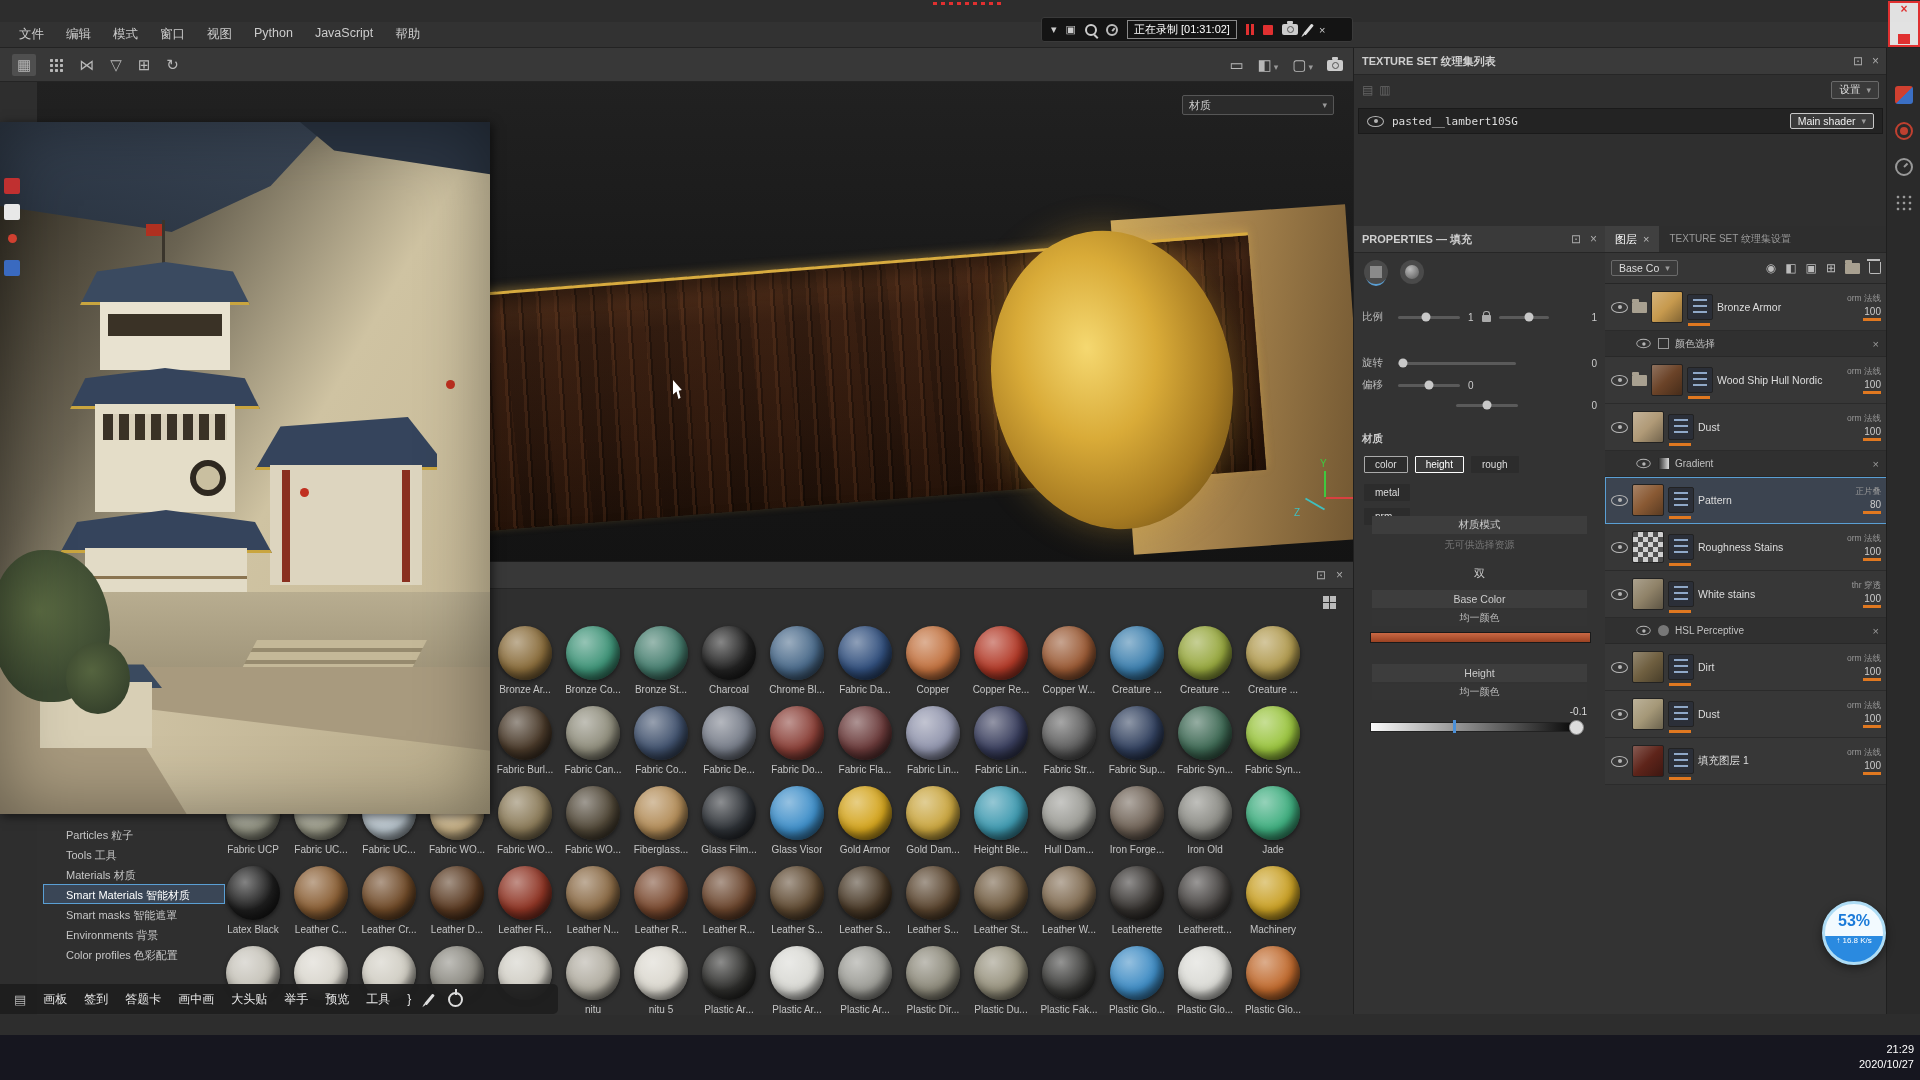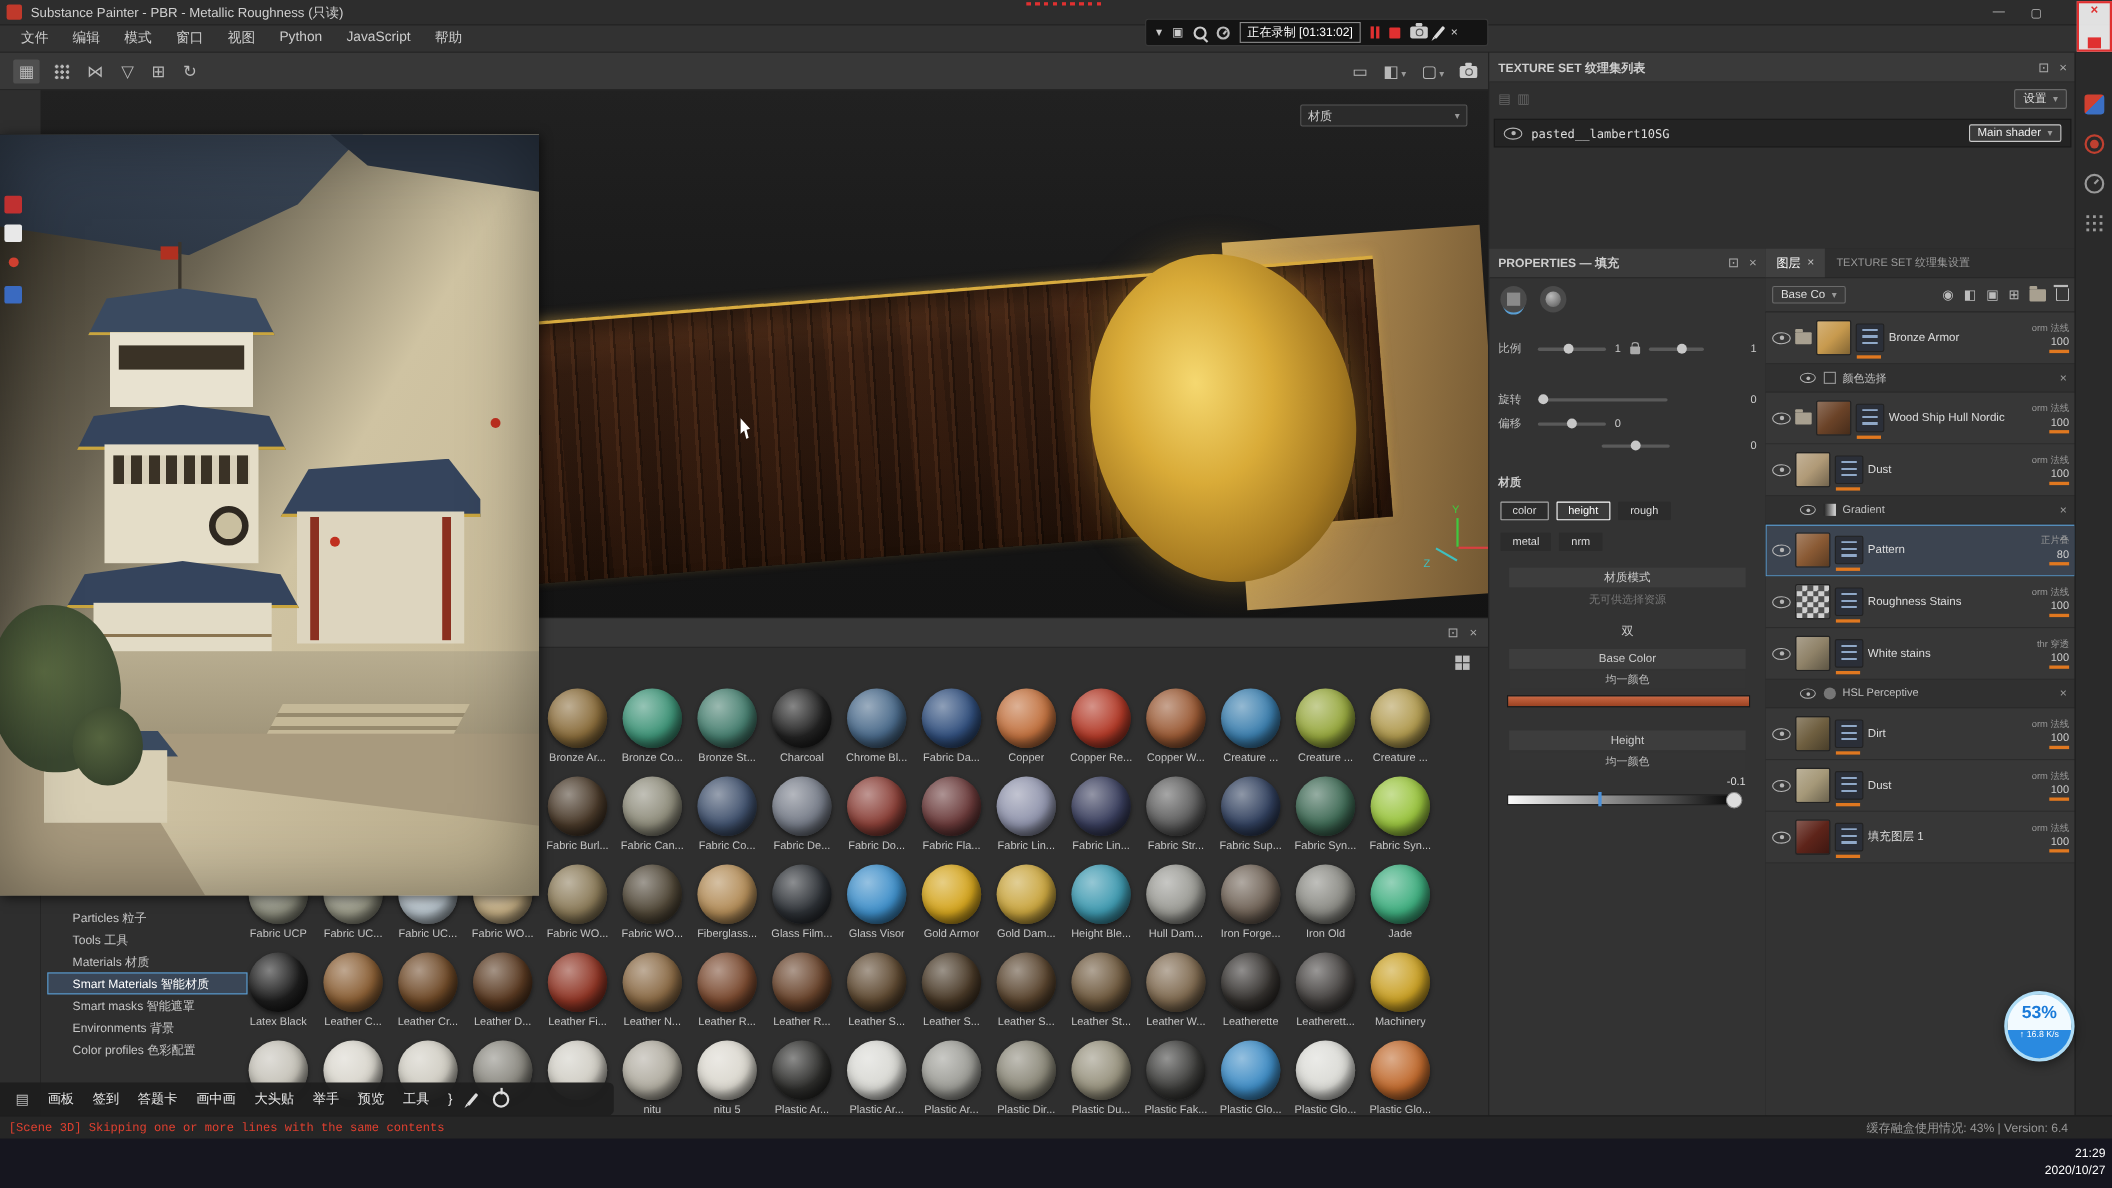--- a/index.html
+++ b/index.html
@@ -301,26 +301,20 @@
   #dock3{border:2px solid #999;border-radius:50%;box-sizing:border-box;position:relative;}
   #dock3::after{content:'';position:absolute;left:50%;top:2px;width:2px;height:5px;background:#999;
                 transform-origin:bottom;transform:translateX(-50%) rotate(45deg);}
   #dock4{background-image:radial-gradient(#999 1.5px,transparent 1.6px);background-size:6px 6px;border-radius:0;}
 </style>
 </head>
 <body>
 
 <div id="root">
 
-  <div id="titlebar">
-    <div id="app-icon"></div>
-    <span id="title-text">Substance Painter - PBR - Metallic Roughness (只读)</span>
-    <span class="win-ctl" style="right:86px;">—</span>
-    <span class="win-ctl" style="right:52px;">▢</span>
-  </div>
   <div id="red-dots"></div>
   <div id="overlay-box">
     <span class="oc">×</span>
     <span class="ob"></span>
   </div>
 
   <div id="menubar">
       <span id="menu-items" style="display:flex;">
         <span class="menu-item">文件</span>
         <span class="menu-item">编辑</span>
@@ -823,21 +817,21 @@
       </div>
 
       <div class="prow" style="top:204px;font-weight:bold;color:#ccc;">
         <span>材质</span>
       </div>
       <div id="chan-row1" style="top:230px;">
           <span class="chan ch-boxed">color</span>
           <span class="chan ch-bright">height</span>
           <span class="chan">rough</span>
         </div>
-      <div id="chan-row2" style="top:258px;">
+      <div id="chan-row2" style="top:258px;flex-direction:column;">
           <span class="chan">metal</span>
           <span class="chan">nrm</span>
         </div>
 
       <div class="pbar" style="top:290px;">材质模式</div>
       <div class="phint" style="top:312px;">无可供选择资源</div>
       <div class="pcenter" style="top:340px;">双</div>
 
       <div class="pbar" style="top:364px;">Base Color</div>
       <div class="pmode" style="top:384px;">均一颜色</div>
@@ -1013,24 +1007,20 @@
         <span class="annot-item">大头贴</span>
         <span class="annot-item">举手</span>
         <span class="annot-item">预览</span>
         <span class="annot-item">工具</span>
       </span>
     <span>}</span>
     <span class="pen-ico"></span>
     <span class="power-ico"></span>
   </div>
 
-  <div id="bottom-strip">
-    <span id="log-line">[Scene 3D] Skipping one or more lines with the same contents</span>
-    <span id="status-right">缓存融盒使用情况: 43%  |  Version: 6.4</span>
-  </div>
 
   <div id="taskbar">
     <span id="clock">
       <div>21:29</div>
       <div>2020/10/27</div>
     </span>
   </div>
 
   <div id="ball">
     <span id="ball-pct">53%</span>

